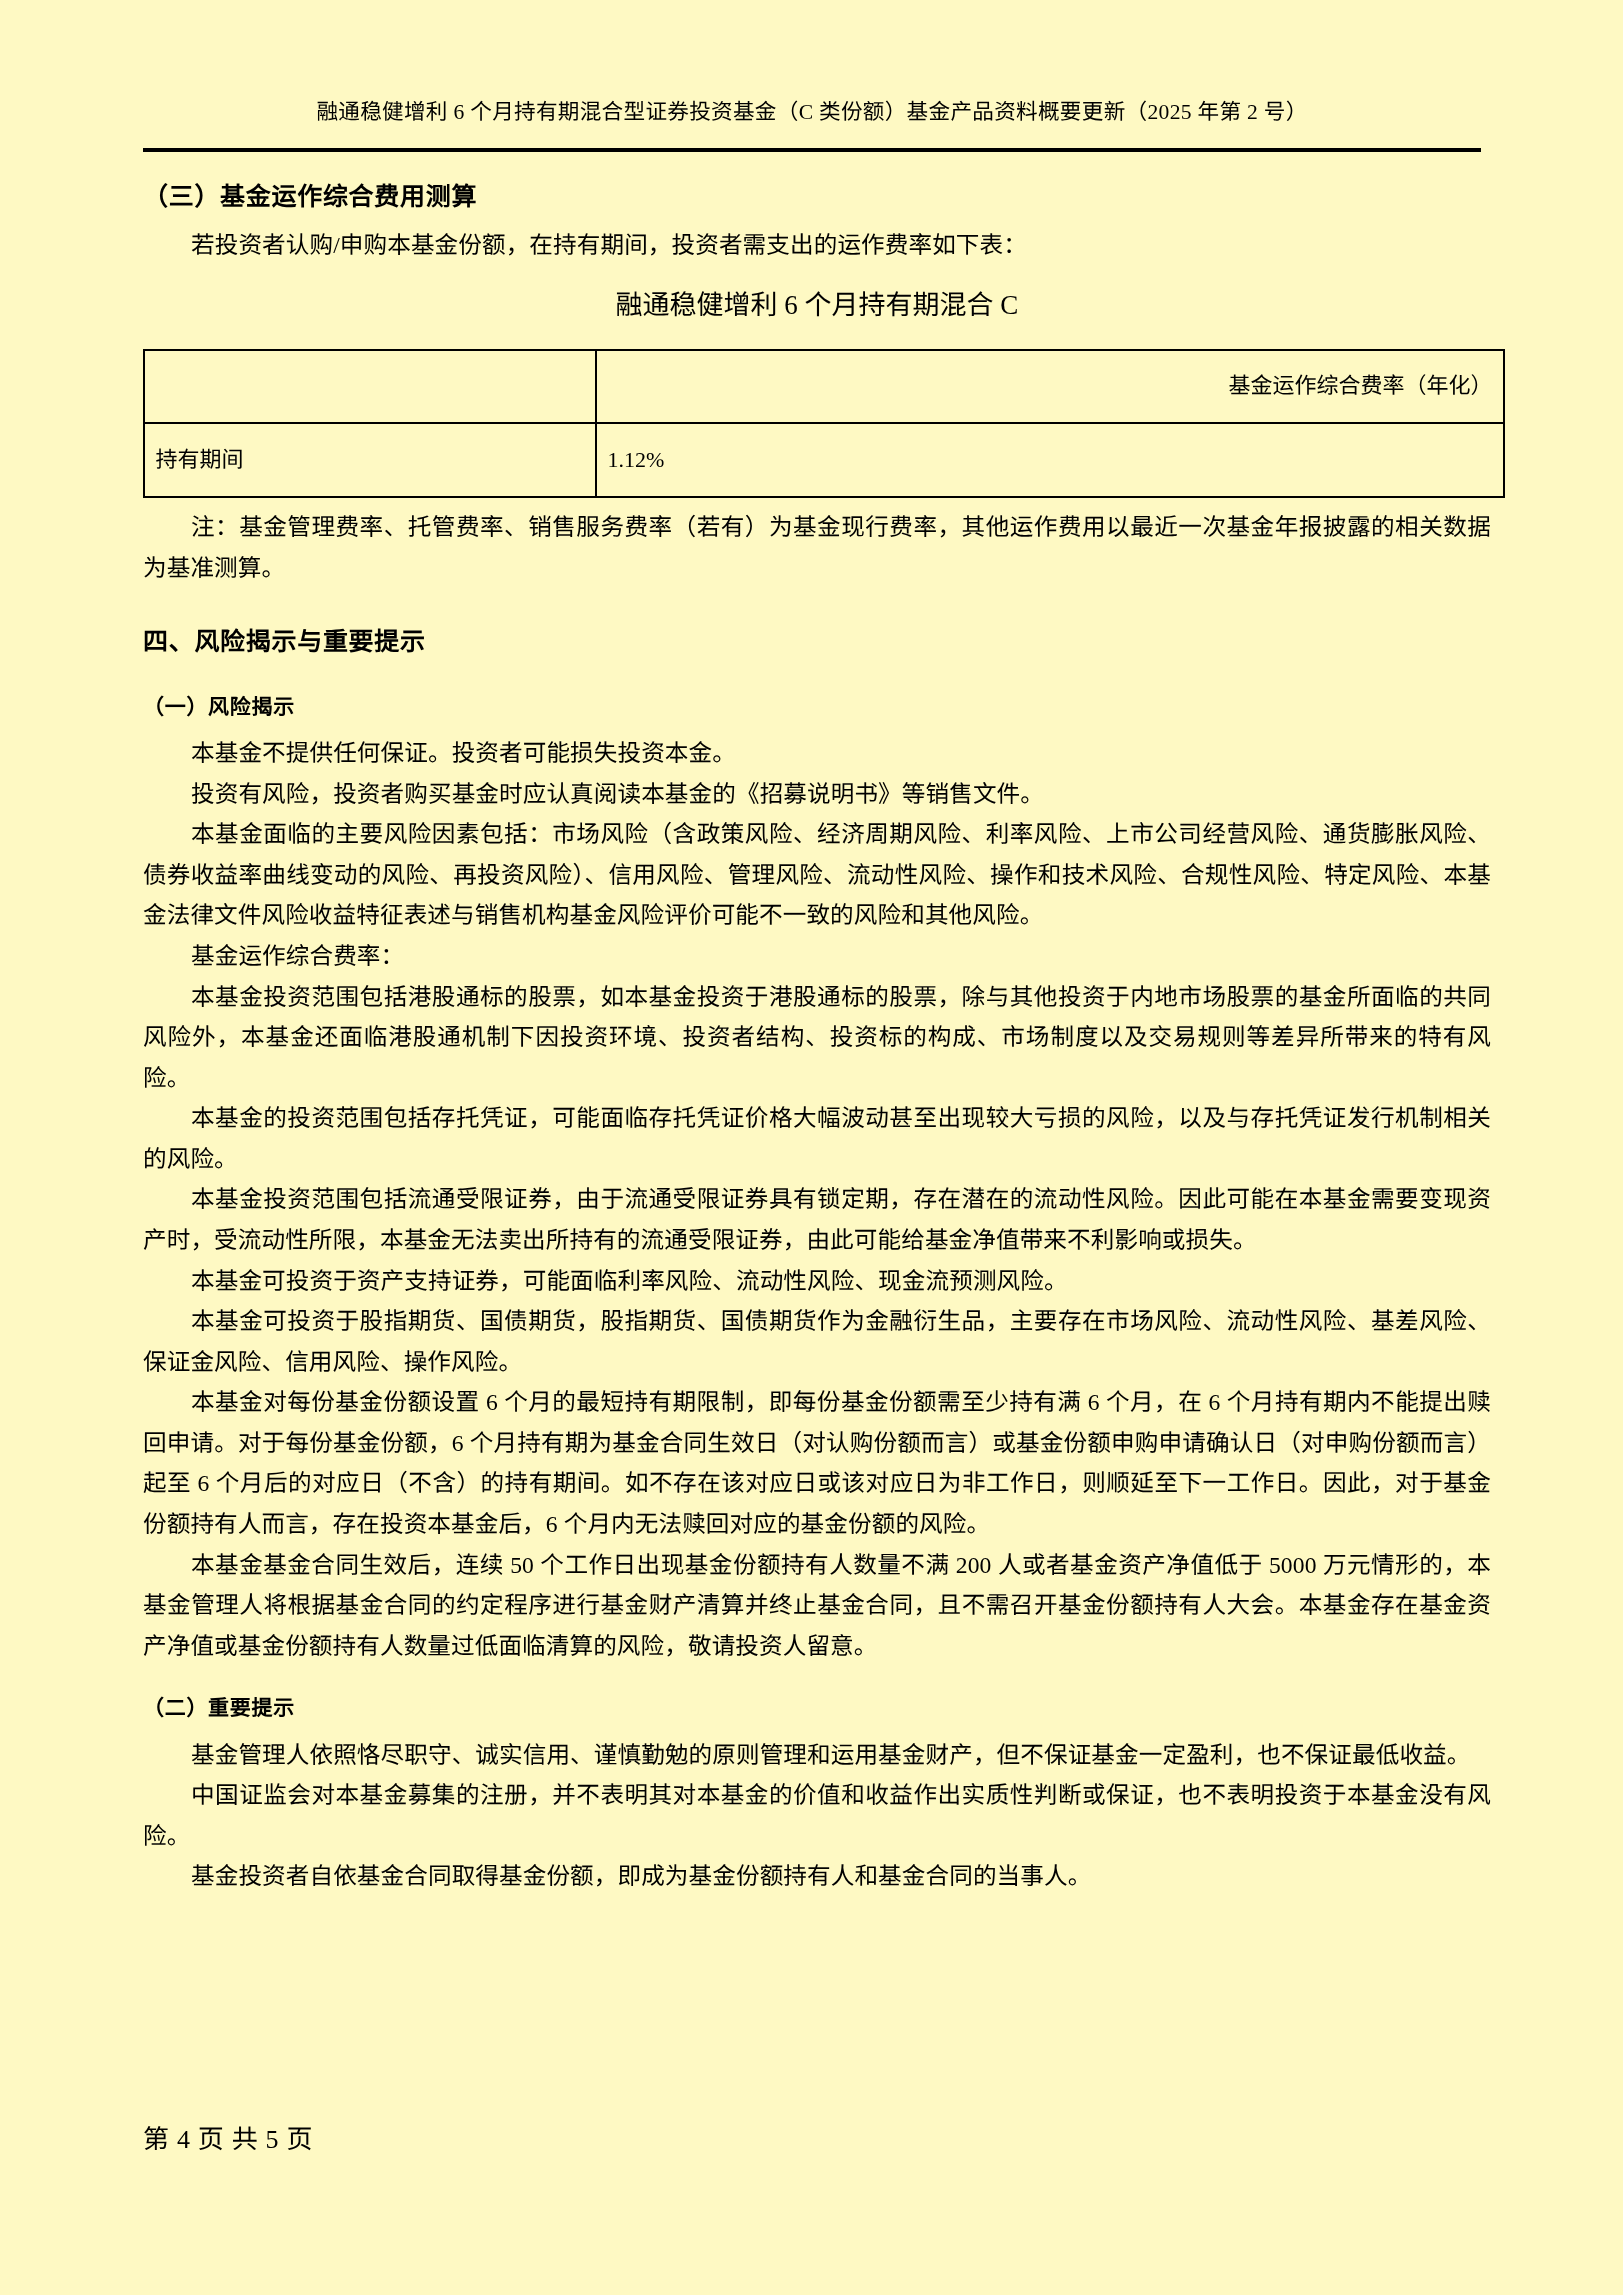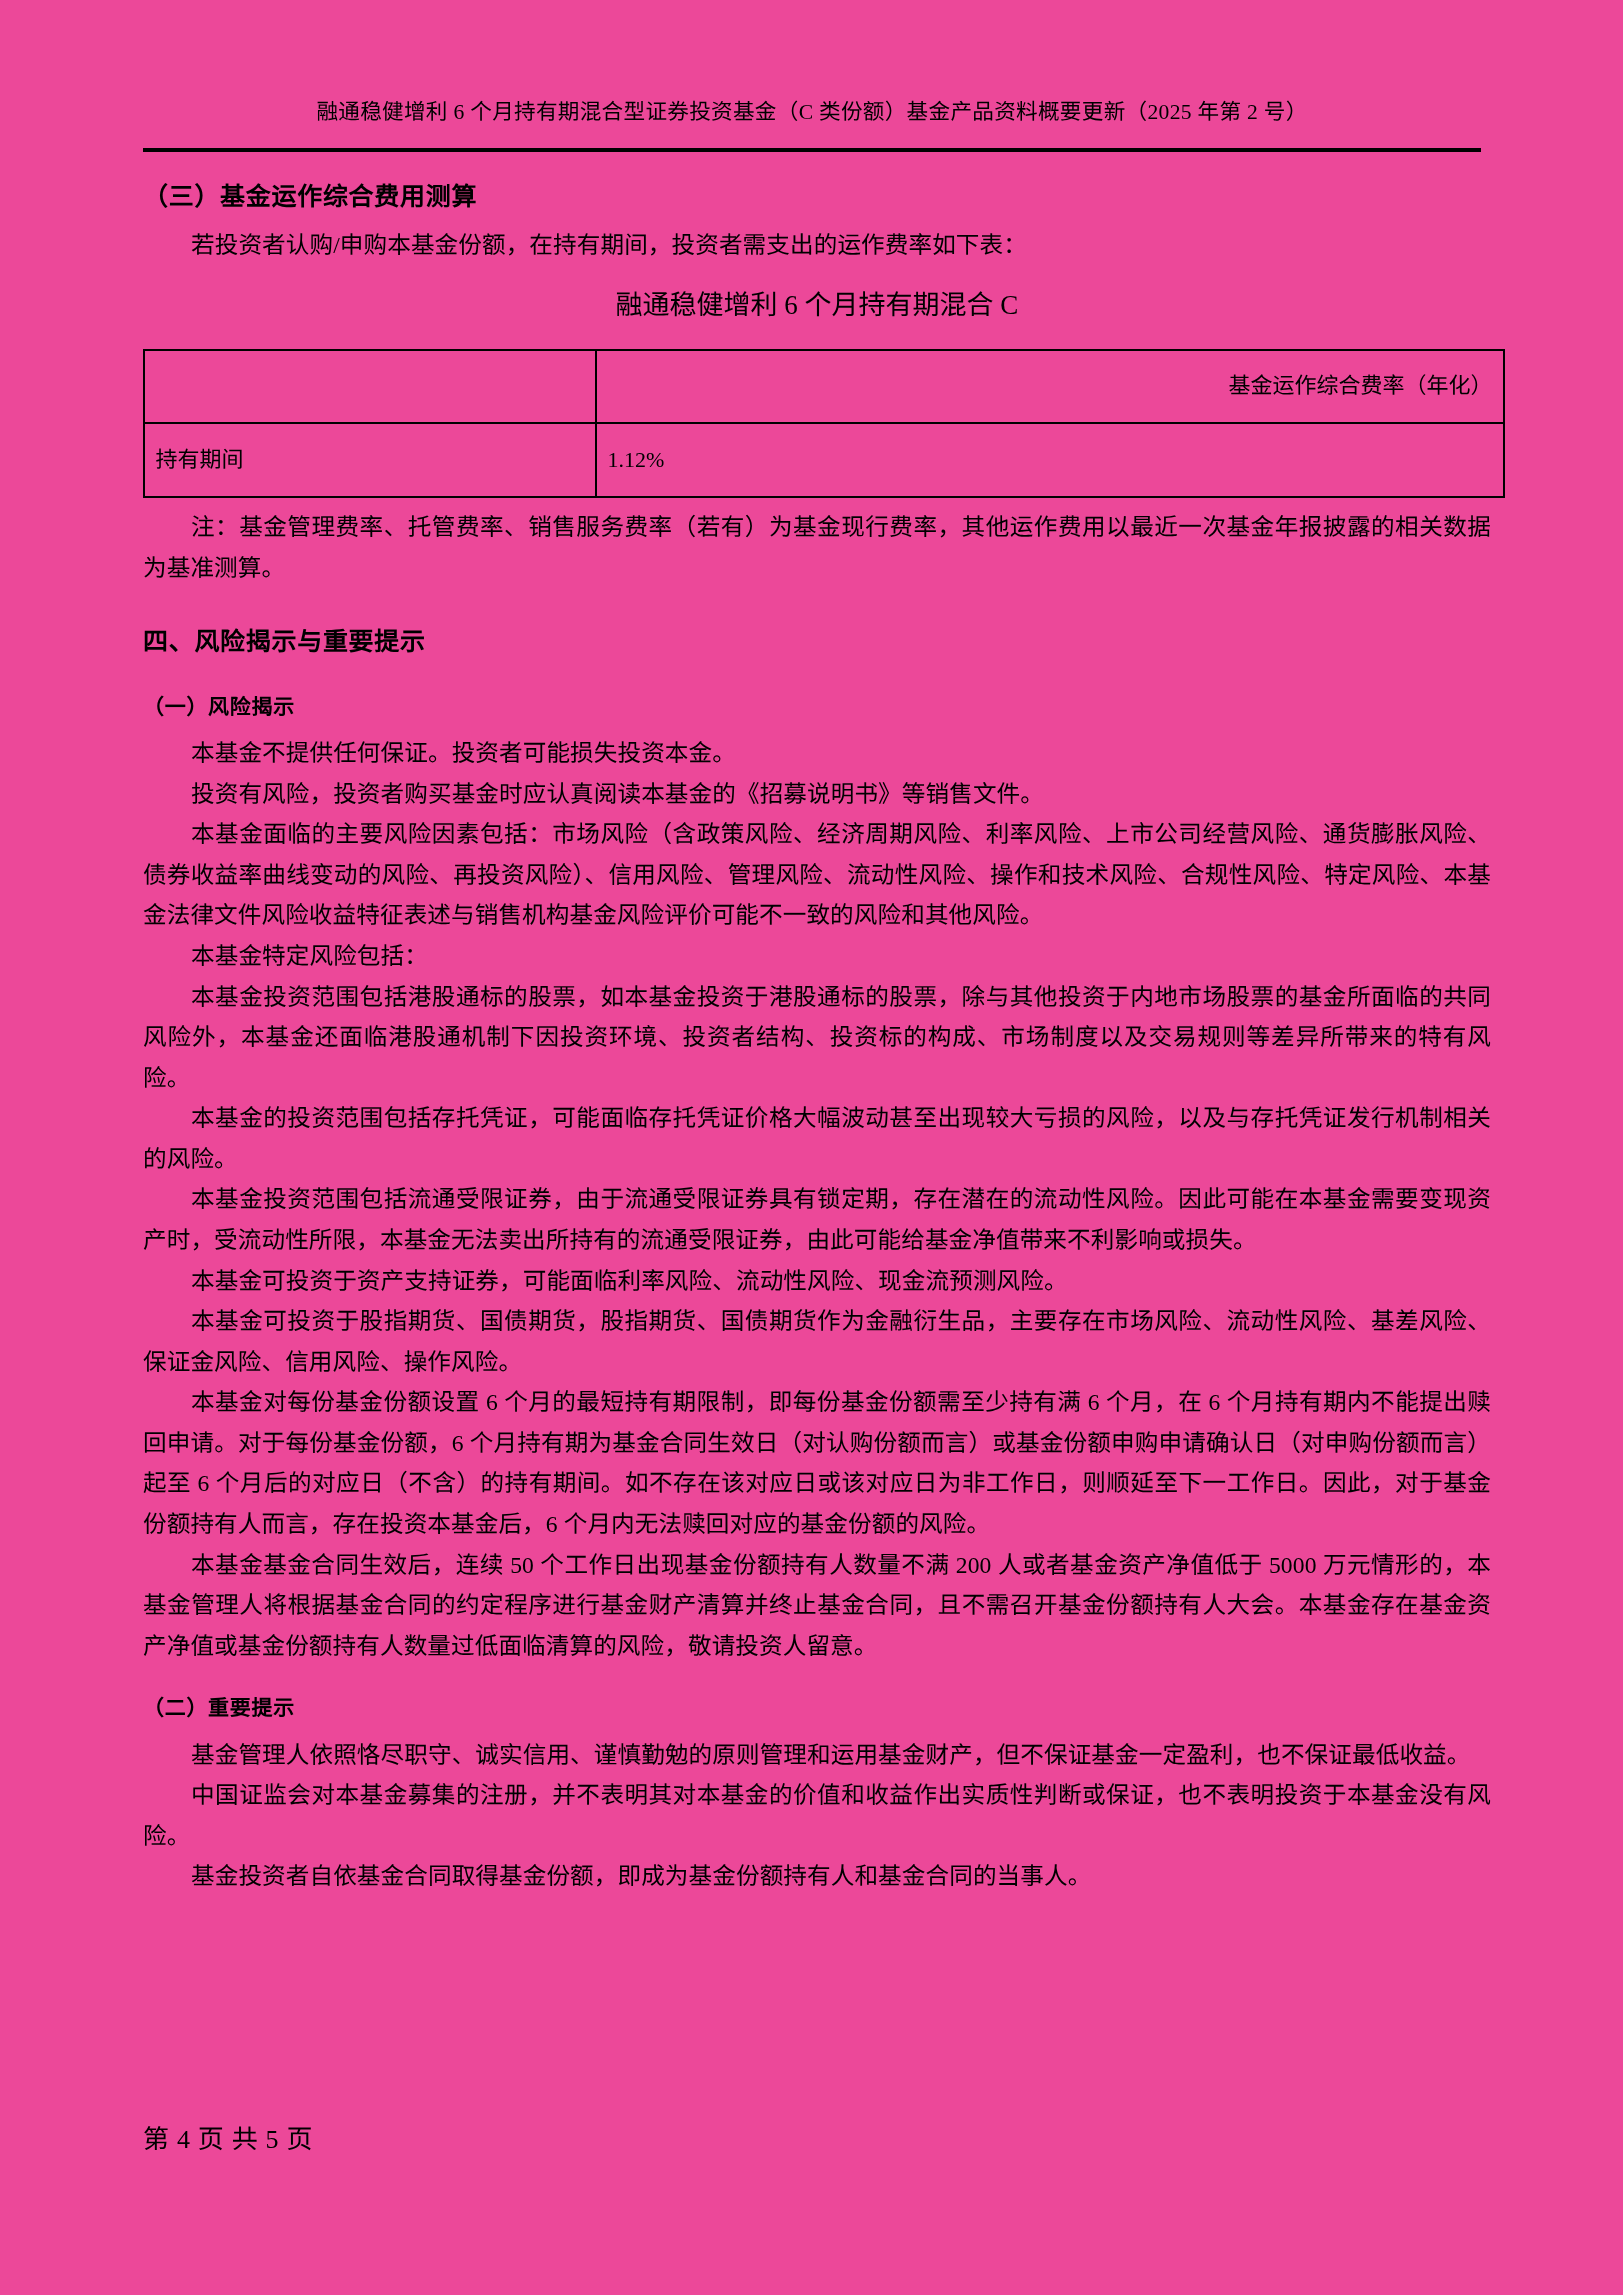--- a/index.html
+++ b/index.html
@@ -9,21 +9,21 @@
     background: #ffffff;
   }
   body {
     font-family: "Liberation Serif", "DejaVu Serif", serif;
     color: #000000;
   }
   .page {
     position: relative;
     width: 1623px;
     height: 2295px;
-    background: #ec4899;
+    background: #fef9c3;
     box-sizing: border-box;
     overflow: hidden;
   }
 
   
   .page-header {
     position: absolute;
     left: 143px;
     top: 98px;
     width: 1338px;
@@ -168,21 +168,21 @@
 
     <div class="gap-56"></div>
 
     <h3 class="sub-heading">（一）风险揭示</h3>
 
     <div class="gap-20"></div>
 
     <p class="para">本基金不提供任何保证。投资者可能损失投资本金。</p>
     <p class="para">投资有风险，投资者购买基金时应认真阅读本基金的《招募说明书》等销售文件。</p>
     <p class="para">本基金面临的主要风险因素包括：市场风险（含政策风险、经济周期风险、利率风险、上市公司经营风险、通货膨胀风险、债券收益率曲线变动的风险、再投资风险）、信用风险、管理风险、流动性风险、操作和技术风险、合规性风险、特定风险、本基金法律文件风险收益特征表述与销售机构基金风险评价可能不一致的风险和其他风险。</p>
-    <p class="para">本基金特定风险包括：</p>
+    <p class="para">基金运作综合费率：</p>
     <p class="para">本基金投资范围包括港股通标的股票，如本基金投资于港股通标的股票，除与其他投资于内地市场股票的基金所面临的共同风险外，本基金还面临港股通机制下因投资环境、投资者结构、投资标的构成、市场制度以及交易规则等差异所带来的特有风险。</p>
     <p class="para">本基金的投资范围包括存托凭证，可能面临存托凭证价格大幅波动甚至出现较大亏损的风险，以及与存托凭证发行机制相关的风险。</p>
     <p class="para">本基金投资范围包括流通受限证券，由于流通受限证券具有锁定期，存在潜在的流动性风险。因此可能在本基金需要变现资产时，受流动性所限，本基金无法卖出所持有的流通受限证券，由此可能给基金净值带来不利影响或损失。</p>
     <p class="para">本基金可投资于资产支持证券，可能面临利率风险、流动性风险、现金流预测风险。</p>
     <p class="para">本基金可投资于股指期货、国债期货，股指期货、国债期货作为金融衍生品，主要存在市场风险、流动性风险、基差风险、保证金风险、信用风险、操作风险。</p>
     <p class="para">本基金对每份基金份额设置 6 个月的最短持有期限制，即每份基金份额需至少持有满 6 个月，在 6 个月持有期内不能提出赎回申请。对于每份基金份额，6 个月持有期为基金合同生效日（对认购份额而言）或基金份额申购申请确认日（对申购份额而言）起至 6 个月后的对应日（不含）的持有期间。如不存在该对应日或该对应日为非工作日，则顺延至下一工作日。因此，对于基金份额持有人而言，存在投资本基金后，6 个月内无法赎回对应的基金份额的风险。</p>
     <p class="para">本基金基金合同生效后，连续 50 个工作日出现基金份额持有人数量不满 200 人或者基金资产净值低于 5000 万元情形的，本基金管理人将根据基金合同的约定程序进行基金财产清算并终止基金合同，且不需召开基金份额持有人大会。本基金存在基金资产净值或基金份额持有人数量过低面临清算的风险，敬请投资人留意。</p>
 
     <div class="gap-44"></div>
 

